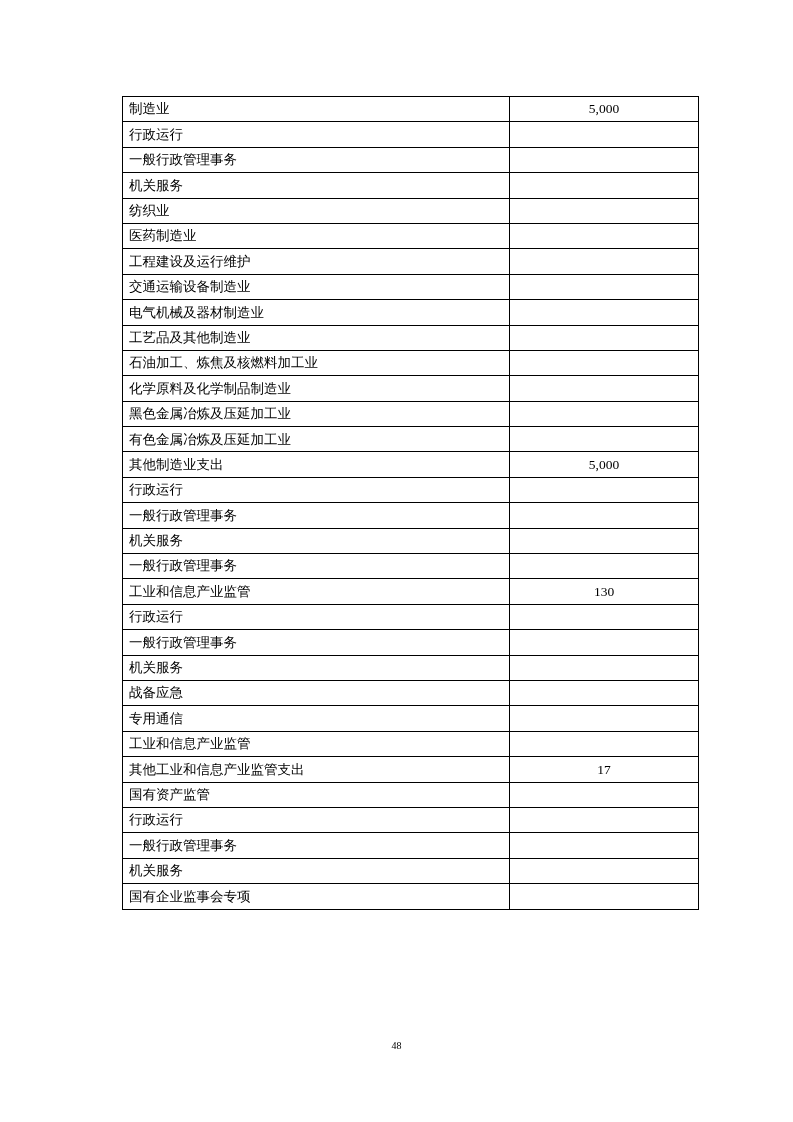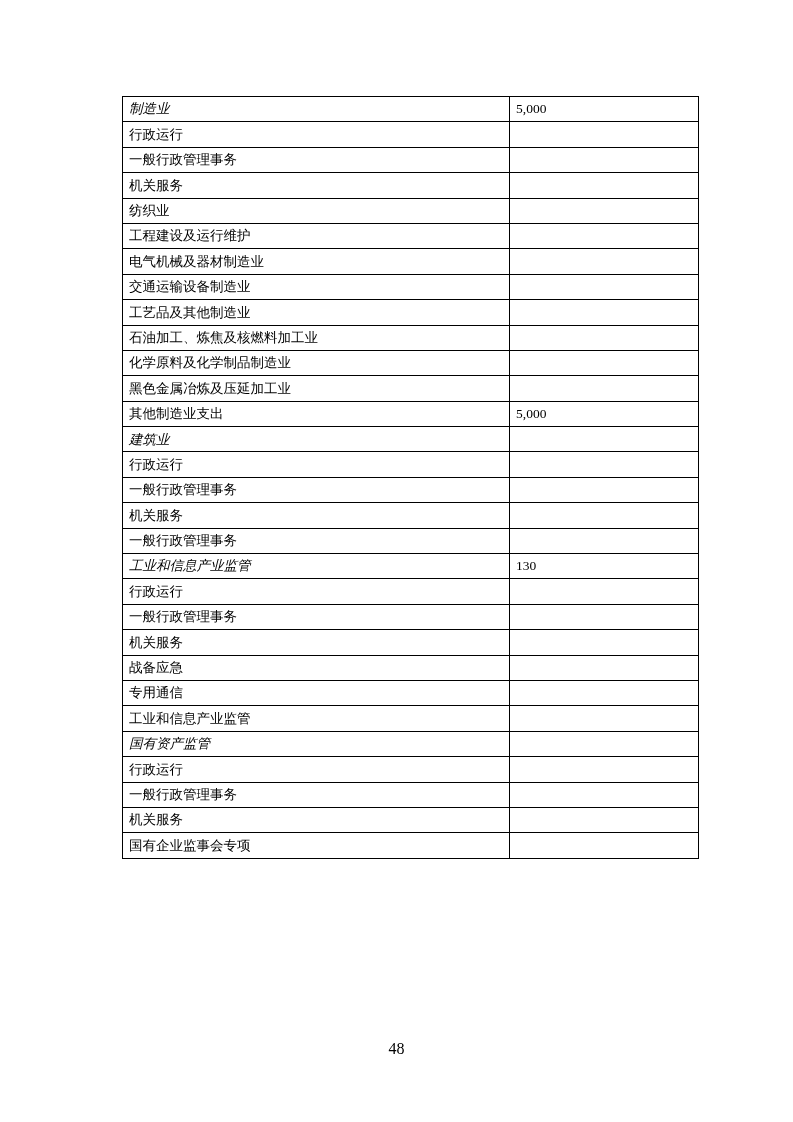--- a/index.html
+++ b/index.html
@@ -37,33 +37,33 @@
     font-family: "Liberation Serif", "DejaVu Serif", serif;
   }
   td.col-name {
     width: 374px;
     text-align: left;
     white-space: nowrap;
     overflow: hidden;
   }
   td.col-value {
     width: 176px;
-    text-align: left;
+    text-align: center;
     padding-right: 5px;
     white-space: nowrap;
   }
-  .ind-0 { padding-left: 6px; font-style: italic; }
+  .ind-0 { padding-left: 6px; }
   .ind-1 { padding-left: 20px; }
   .page-number {
     position: absolute;
     left: 0;
     right: 0;
     top: 1040px;
     text-align: center;
-    font-size: 16px;
+    font-size: 10px;
     font-family: "Liberation Serif", "DejaVu Serif", serif;
   }
 </style>
 </head>
 <body>
 
 <div class="page">
   <table class="budget-table">
     <tbody>
         <tr>
@@ -80,56 +80,60 @@
         </tr>
         <tr>
           <td class="col-name ind-1">机关服务</td>
           <td class="col-value"></td>
         </tr>
         <tr>
           <td class="col-name ind-1">纺织业</td>
           <td class="col-value"></td>
         </tr>
         <tr>
+          <td class="col-name ind-1">医药制造业</td>
+          <td class="col-value"></td>
+        </tr>
+        <tr>
           <td class="col-name ind-1">工程建设及运行维护</td>
           <td class="col-value"></td>
         </tr>
         <tr>
+          <td class="col-name ind-1">交通运输设备制造业</td>
+          <td class="col-value"></td>
+        </tr>
+        <tr>
           <td class="col-name ind-1">电气机械及器材制造业</td>
           <td class="col-value"></td>
         </tr>
         <tr>
-          <td class="col-name ind-1">交通运输设备制造业</td>
-          <td class="col-value"></td>
-        </tr>
-        <tr>
           <td class="col-name ind-1">工艺品及其他制造业</td>
           <td class="col-value"></td>
         </tr>
         <tr>
           <td class="col-name ind-1">石油加工、炼焦及核燃料加工业</td>
           <td class="col-value"></td>
         </tr>
         <tr>
           <td class="col-name ind-1">化学原料及化学制品制造业</td>
           <td class="col-value"></td>
         </tr>
         <tr>
           <td class="col-name ind-1">黑色金属冶炼及压延加工业</td>
+          <td class="col-value"></td>
+        </tr>
+        <tr>
+          <td class="col-name ind-1">有色金属冶炼及压延加工业</td>
           <td class="col-value"></td>
         </tr>
         <tr>
           <td class="col-name ind-1">其他制造业支出</td>
           <td class="col-value">5,000</td>
         </tr>
         <tr>
-          <td class="col-name ind-0">建筑业</td>
-          <td class="col-value"></td>
-        </tr>
-        <tr>
           <td class="col-name ind-1">行政运行</td>
           <td class="col-value"></td>
         </tr>
         <tr>
           <td class="col-name ind-1">一般行政管理事务</td>
           <td class="col-value"></td>
         </tr>
         <tr>
           <td class="col-name ind-1">机关服务</td>
           <td class="col-value"></td>
@@ -158,20 +162,24 @@
           <td class="col-name ind-1">战备应急</td>
           <td class="col-value"></td>
         </tr>
         <tr>
           <td class="col-name ind-1">专用通信</td>
           <td class="col-value"></td>
         </tr>
         <tr>
           <td class="col-name ind-1">工业和信息产业监管</td>
           <td class="col-value"></td>
+        </tr>
+        <tr>
+          <td class="col-name ind-1">其他工业和信息产业监管支出</td>
+          <td class="col-value">17</td>
         </tr>
         <tr>
           <td class="col-name ind-0">国有资产监管</td>
           <td class="col-value"></td>
         </tr>
         <tr>
           <td class="col-name ind-1">行政运行</td>
           <td class="col-value"></td>
         </tr>
         <tr>

